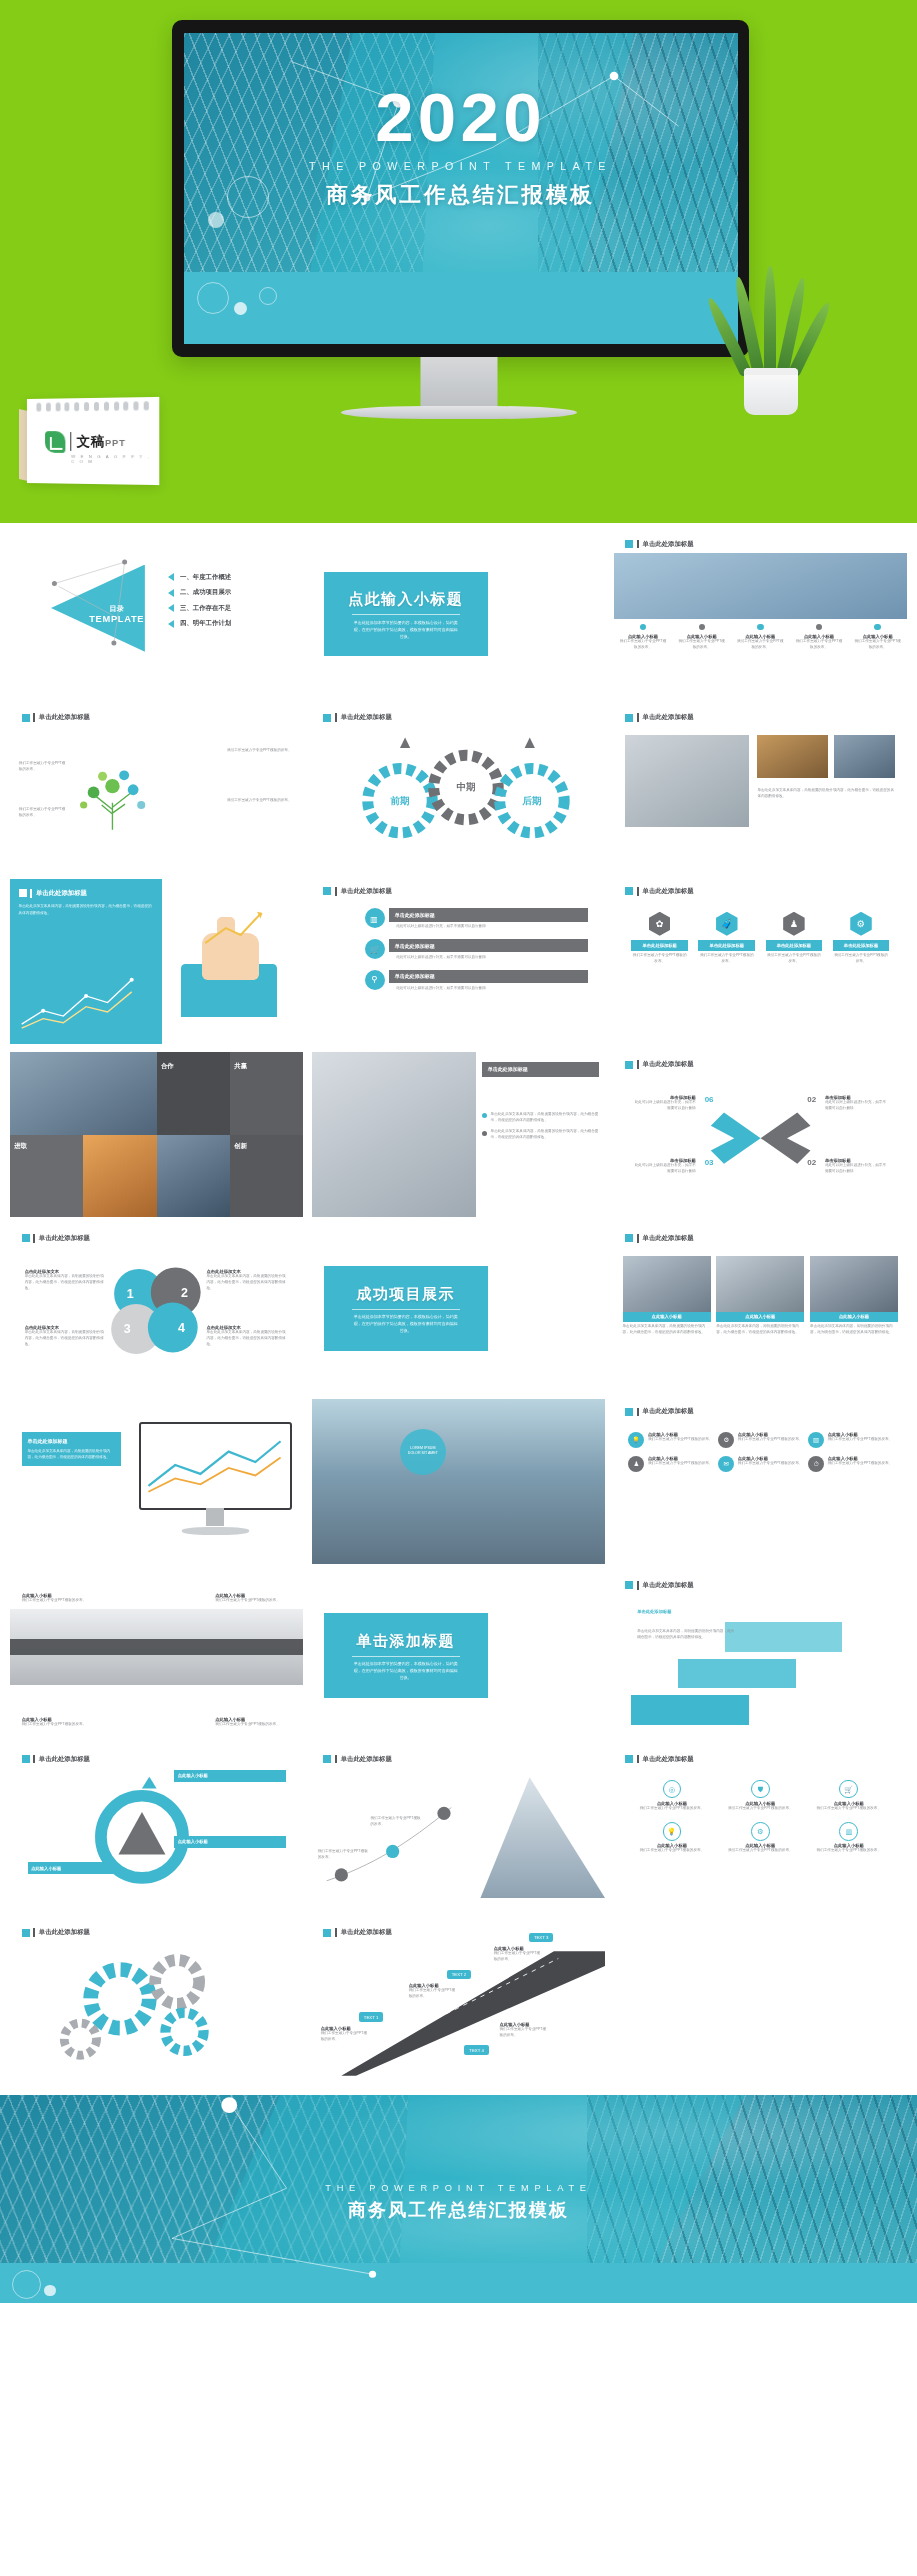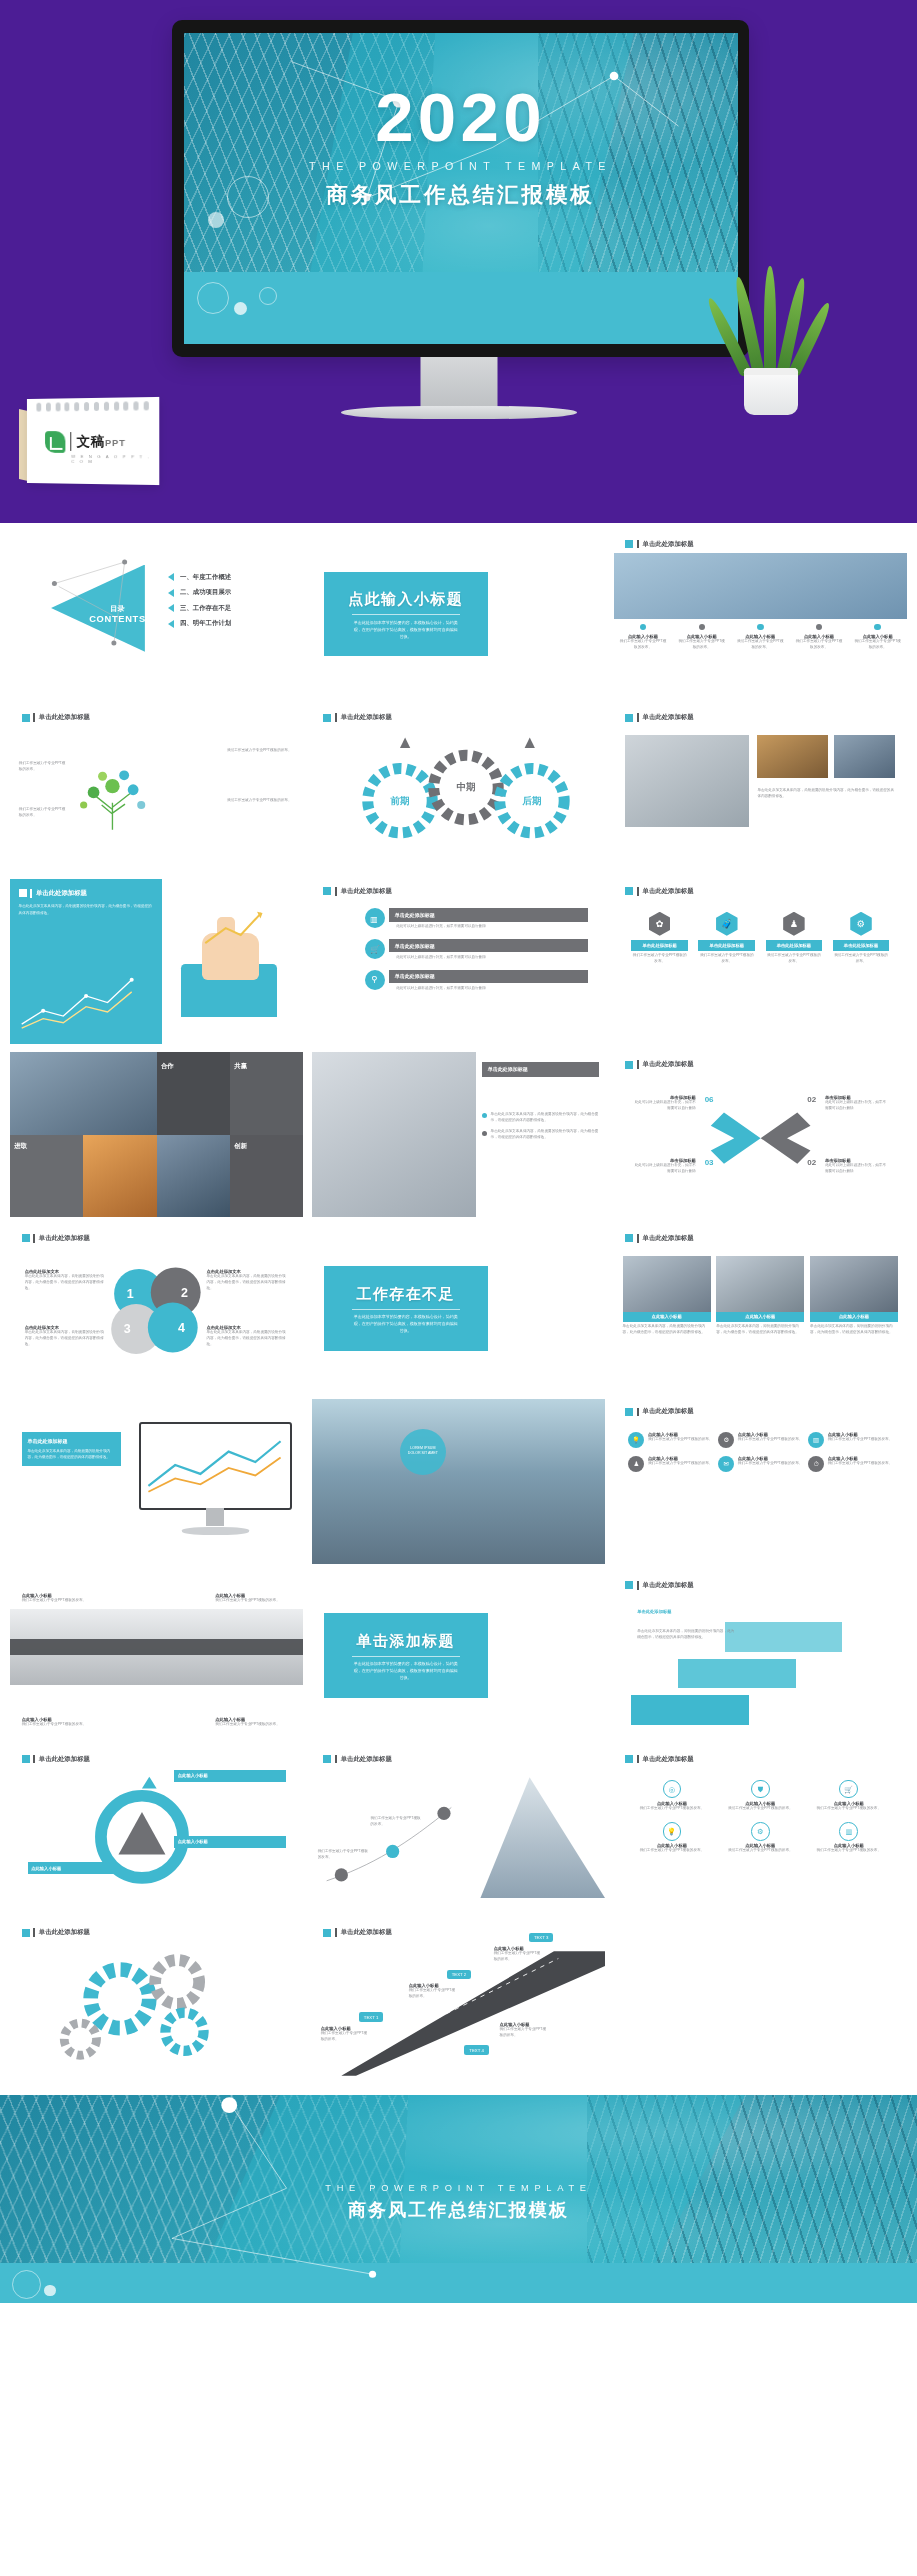--- a/index.html
+++ b/index.html
@@ -9,21 +9,21 @@
     background: #ffffff;
     font-family: "Liberation Sans", "DejaVu Sans", sans-serif;
     overflow-x: hidden;
   }
 
   
   .hero {
     position: relative;
     width: 917px;
     height: 523px;
-    background: #4c1d95;
+    background: #84cc16;
     overflow: hidden;
   }
   .monitor {
     position: absolute;
     left: 172px; top: 20px;
     width: 577px; height: 337px;
     background: #151515;
     border-radius: 10px;
     padding: 13px 11.5px;
     box-shadow: 0 7.2px 21.5px rgba(0,0,0,.18);
@@ -263,21 +263,21 @@
     <div class="toc-tri"></div>
     <svg style="position:absolute;inset:0;width:100%;height:100%" viewBox="0 0 409.328 230.234" width="293" height="165">
       <polyline points="62,72 160,42 150,120 68,76" fill="none" stroke="#bbb" stroke-width=".8"></polyline>
       <polyline points="150,120 145,155" fill="none" stroke="#bbb" stroke-width=".8"></polyline>
       <circle cx="62" cy="72" r="3.5" fill="#8d8f93"></circle>
         <circle cx="160" cy="42" r="3.5" fill="#8d8f93"></circle>
         <circle cx="145" cy="155" r="3.5" fill="#8d8f93"></circle>
     </svg>
     <div class="toc-label">
       <div class="a">目录</div>
-      <div class="b">CONTENTS</div>
+      <div class="b">TEMPLATE</div>
     </div>
     <div class="toc-list">
       <div class="toc-row">
           <i class="toc-arrow"></i>
           <span>一、年度工作概述</span>
         </div>
       <div class="toc-row">
           <i class="toc-arrow"></i>
           <span>二、成功项目展示</span>
         </div>
@@ -577,21 +577,21 @@
         <div class="tiny">单击此处添加文本具体内容，简明扼要的说明分项内容，此为概念图示，请根据您的具体内容酌情修改。</div>
       </div>
     <div style="position:absolute;right:5%;top:60%;width:28%">
         <div class="tinyb">点击此处添加文本</div>
         <div class="tiny">单击此处添加文本具体内容，简明扼要的说明分项内容，此为概念图示，请根据您的具体内容酌情修改。</div>
       </div>
   </div>
 
   <div class="slide sec-slide">
     <div class="sec-box">
-      <h3>工作存在不足</h3>
+      <h3>成功项目展示</h3>
       <div class="rule"></div>
       <p>单击此处添加本章节的简要内容，本模板精心设计，简约美观，在用户的操作下简洁高效，模板所有素材均可自由编辑替换。</p>
     </div>
   </div>
 
   <div class="slide">
     <div class="s-head">
         <i class="sq"></i>
         <i class="bar"></i>
         <span class="tx">单击此处添加标题</span>

